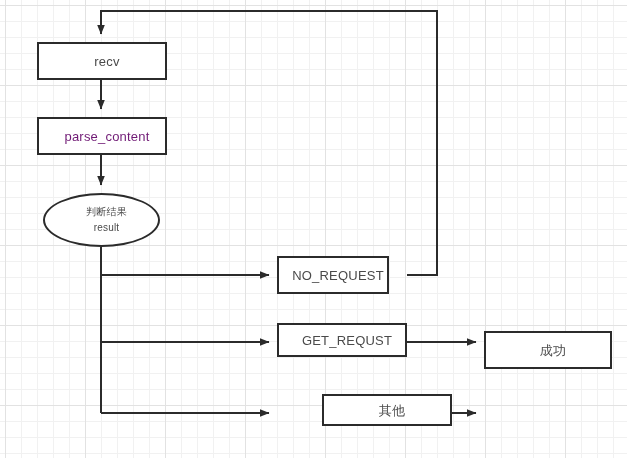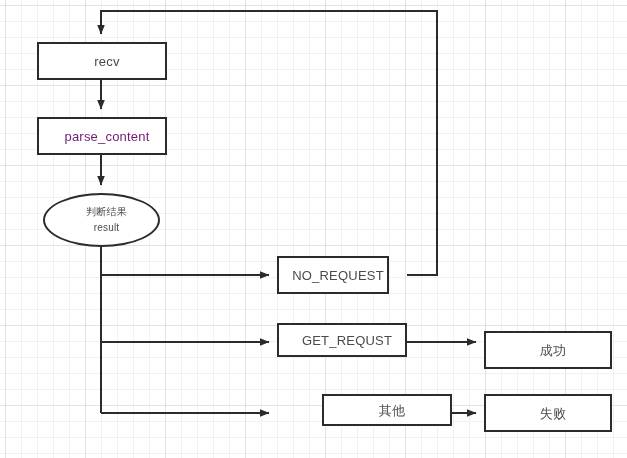--- a/index.html
+++ b/index.html
@@ -114,15 +114,14 @@
 result</div>
 
   <div class="node process" id="n-no-request" style="left: 277px; top: 256px; width: 112px; height: 38px; border-color: rgb(43, 43, 43); background: rgb(255, 255, 255); color: rgb(74, 74, 74);">NO_REQUEST</div>
 
   <div class="node process" id="n-get-request" style="left: 277px; top: 323px; width: 130px; height: 34px; border-color: rgb(43, 43, 43); background: rgb(255, 255, 255); color: rgb(74, 74, 74);">GET_REQUST</div>
 
   <div class="node process" id="n-other" style="left: 277px; top: 394px; width: 130px; height: 32px; border-color: rgb(43, 43, 43); background: rgb(255, 255, 255); color: rgb(74, 74, 74); margin-left: 45px;">其他</div>
 
   <div class="node process" id="n-success" style="left: 484px; top: 331px; width: 128px; height: 38px; border-color: rgb(43, 43, 43); background: rgb(255, 255, 255); color: rgb(74, 74, 74);">成功</div>
 
-  <div class="node process" id="n-failure" style="left: 484px; top: 394px; width: 128px; height: 38px; border-color: rgb(43, 43, 43); background: rgb(255, 255, 255); color: rgb(74, 74, 74);">失败</div>
 
 </div>
 
 </body></html>

